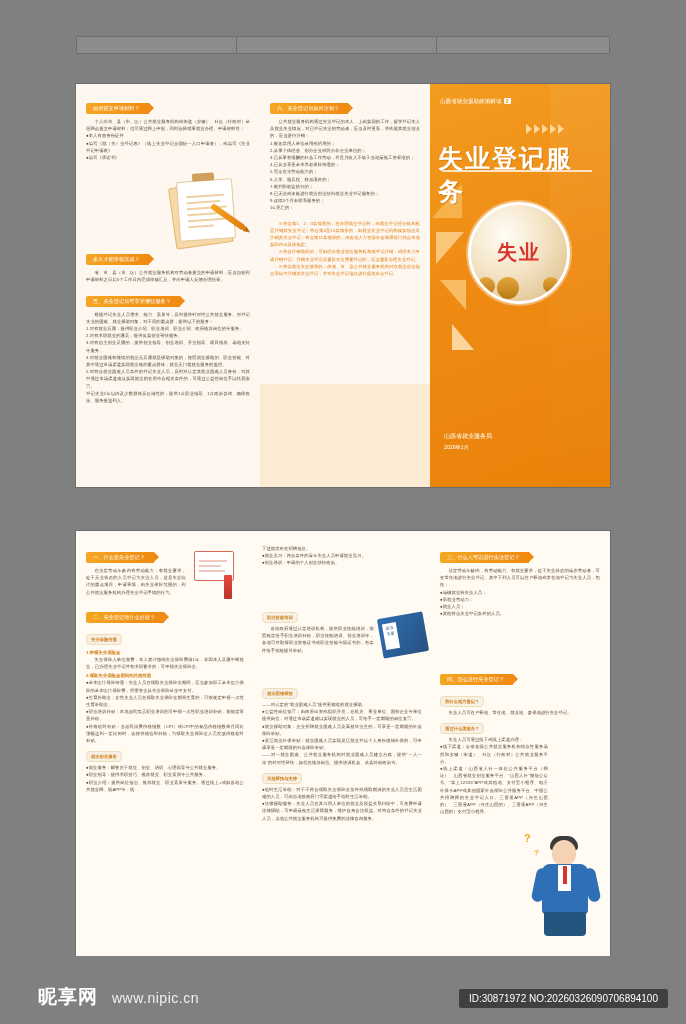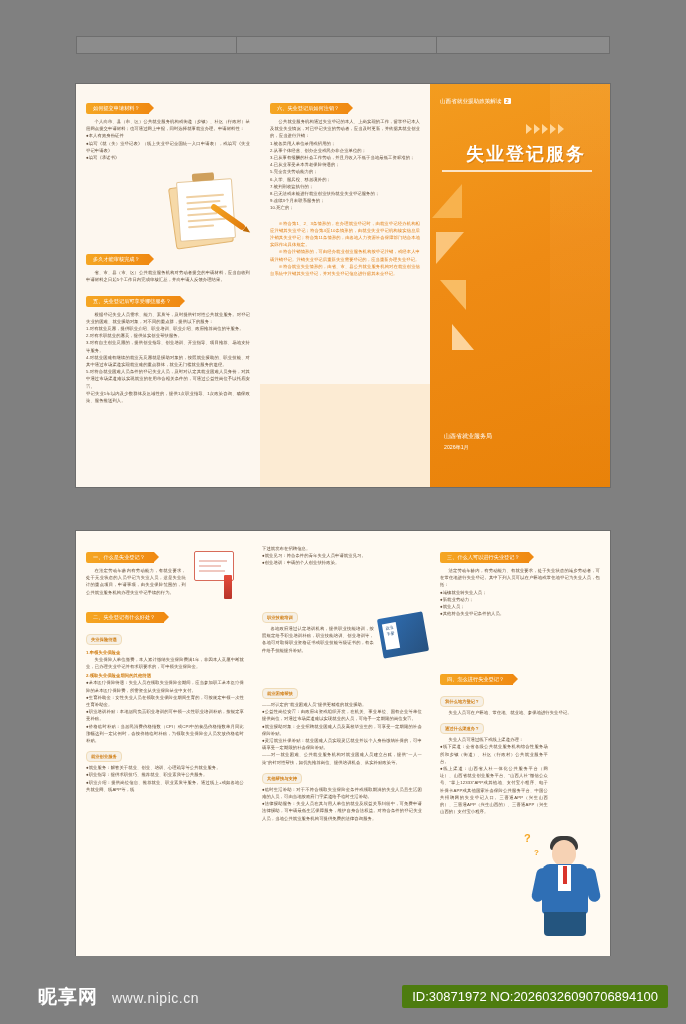--- a/index.html
+++ b/index.html
@@ -101,24 +101,23 @@
   .cover-head .num {
     display: inline-block; background: #fff; color: #ef8b14;
     font-weight: bold; padding: 0 2px; margin-left: 2px; border-radius: 1px;
   }
   .chev-row { position: absolute; left: 96px; top: 40px; display: flex; gap: 2px; }
   .chev {
     width: 0; height: 0; border-left: 6px solid #ffd699;
     border-top: 5px solid transparent; border-bottom: 5px solid transparent;
   }
   .cover-title {
-    position: absolute; left: 16px; top: 58px; width: 160px;
-    font-size: 18px; font-weight: bold; color: #fff; letter-spacing: 2px;
+    position: absolute; left: 8px; top: 58px; width: 160px;
+    font-size: 25px; font-weight: bold; color: #fff; letter-spacing: 2px;
     text-shadow: 1px 1px 0 rgba(160,80,0,.35);
-    text-align: center;
   }
   .title-underline {
     position: absolute; left: 12px; top: 86px; width: 150px; height: 2px;
     background: rgba(255,255,255,.75);
   }
   .tri { position: absolute; width: 0; height: 0; }
   .photo-circle {
     position: absolute; left: 38px; top: 118px; width: 102px; height: 102px;
     border-radius: 50%;
     background: radial-gradient(circle at 35% 30%, #fffdf6 0%, #f4e3c4 45%, #d8b77e 100%);
@@ -196,21 +195,21 @@
   .wm-logo {
     position: absolute; left: 18px; bottom: 14px; color: #fff;
     font-size: 19px; font-weight: bold; letter-spacing: 1px; margin-left: 20px;
   }
   .wm-sub {
     position: absolute; left: 112px; bottom: 18px; color: #f0f0f0;
     font-size: 14px; letter-spacing: .5px;
   }
   .wm-id {
     position: absolute; right: 18px; bottom: 16px;
-    background: #4d7c0f; color: #fff; font-size: 13px;
+    background: #404040; color: #fff; font-size: 10px;
     padding: 4px 10px; border-radius: 2px;
   }
 </style>
 </head>
 <body>
 
 <div id="stage">
 
   <div class="topbar">
     <div class="seg s1"></div>
@@ -310,20 +309,26 @@
         <span class="chev"></span>
         <span class="chev"></span>
         <span class="chev"></span>
         <span class="chev"></span>
         <span class="chev"></span>
       </div>
 
       <div class="cover-title">失业登记服务</div>
       <div class="title-underline"></div>
 
+      <div class="photo-circle">
+        <div class="coin" style="left:6px;bottom:6px;width:18px;height:18px;"></div>
+        <div class="coin" style="left:26px;bottom:2px;width:22px;height:22px;"></div>
+        <div class="coin" style="right:8px;bottom:8px;width:16px;height:16px;"></div>
+        <div class="badge-text">失业</div>
+      </div>
 
       <div class="cover-foot">
         <div>山西省就业服务局</div>
         <div class="small">2026年1月</div>
       </div>
     </div>
   </div>
 
   <div class="sheet" id="sheet2">
 

